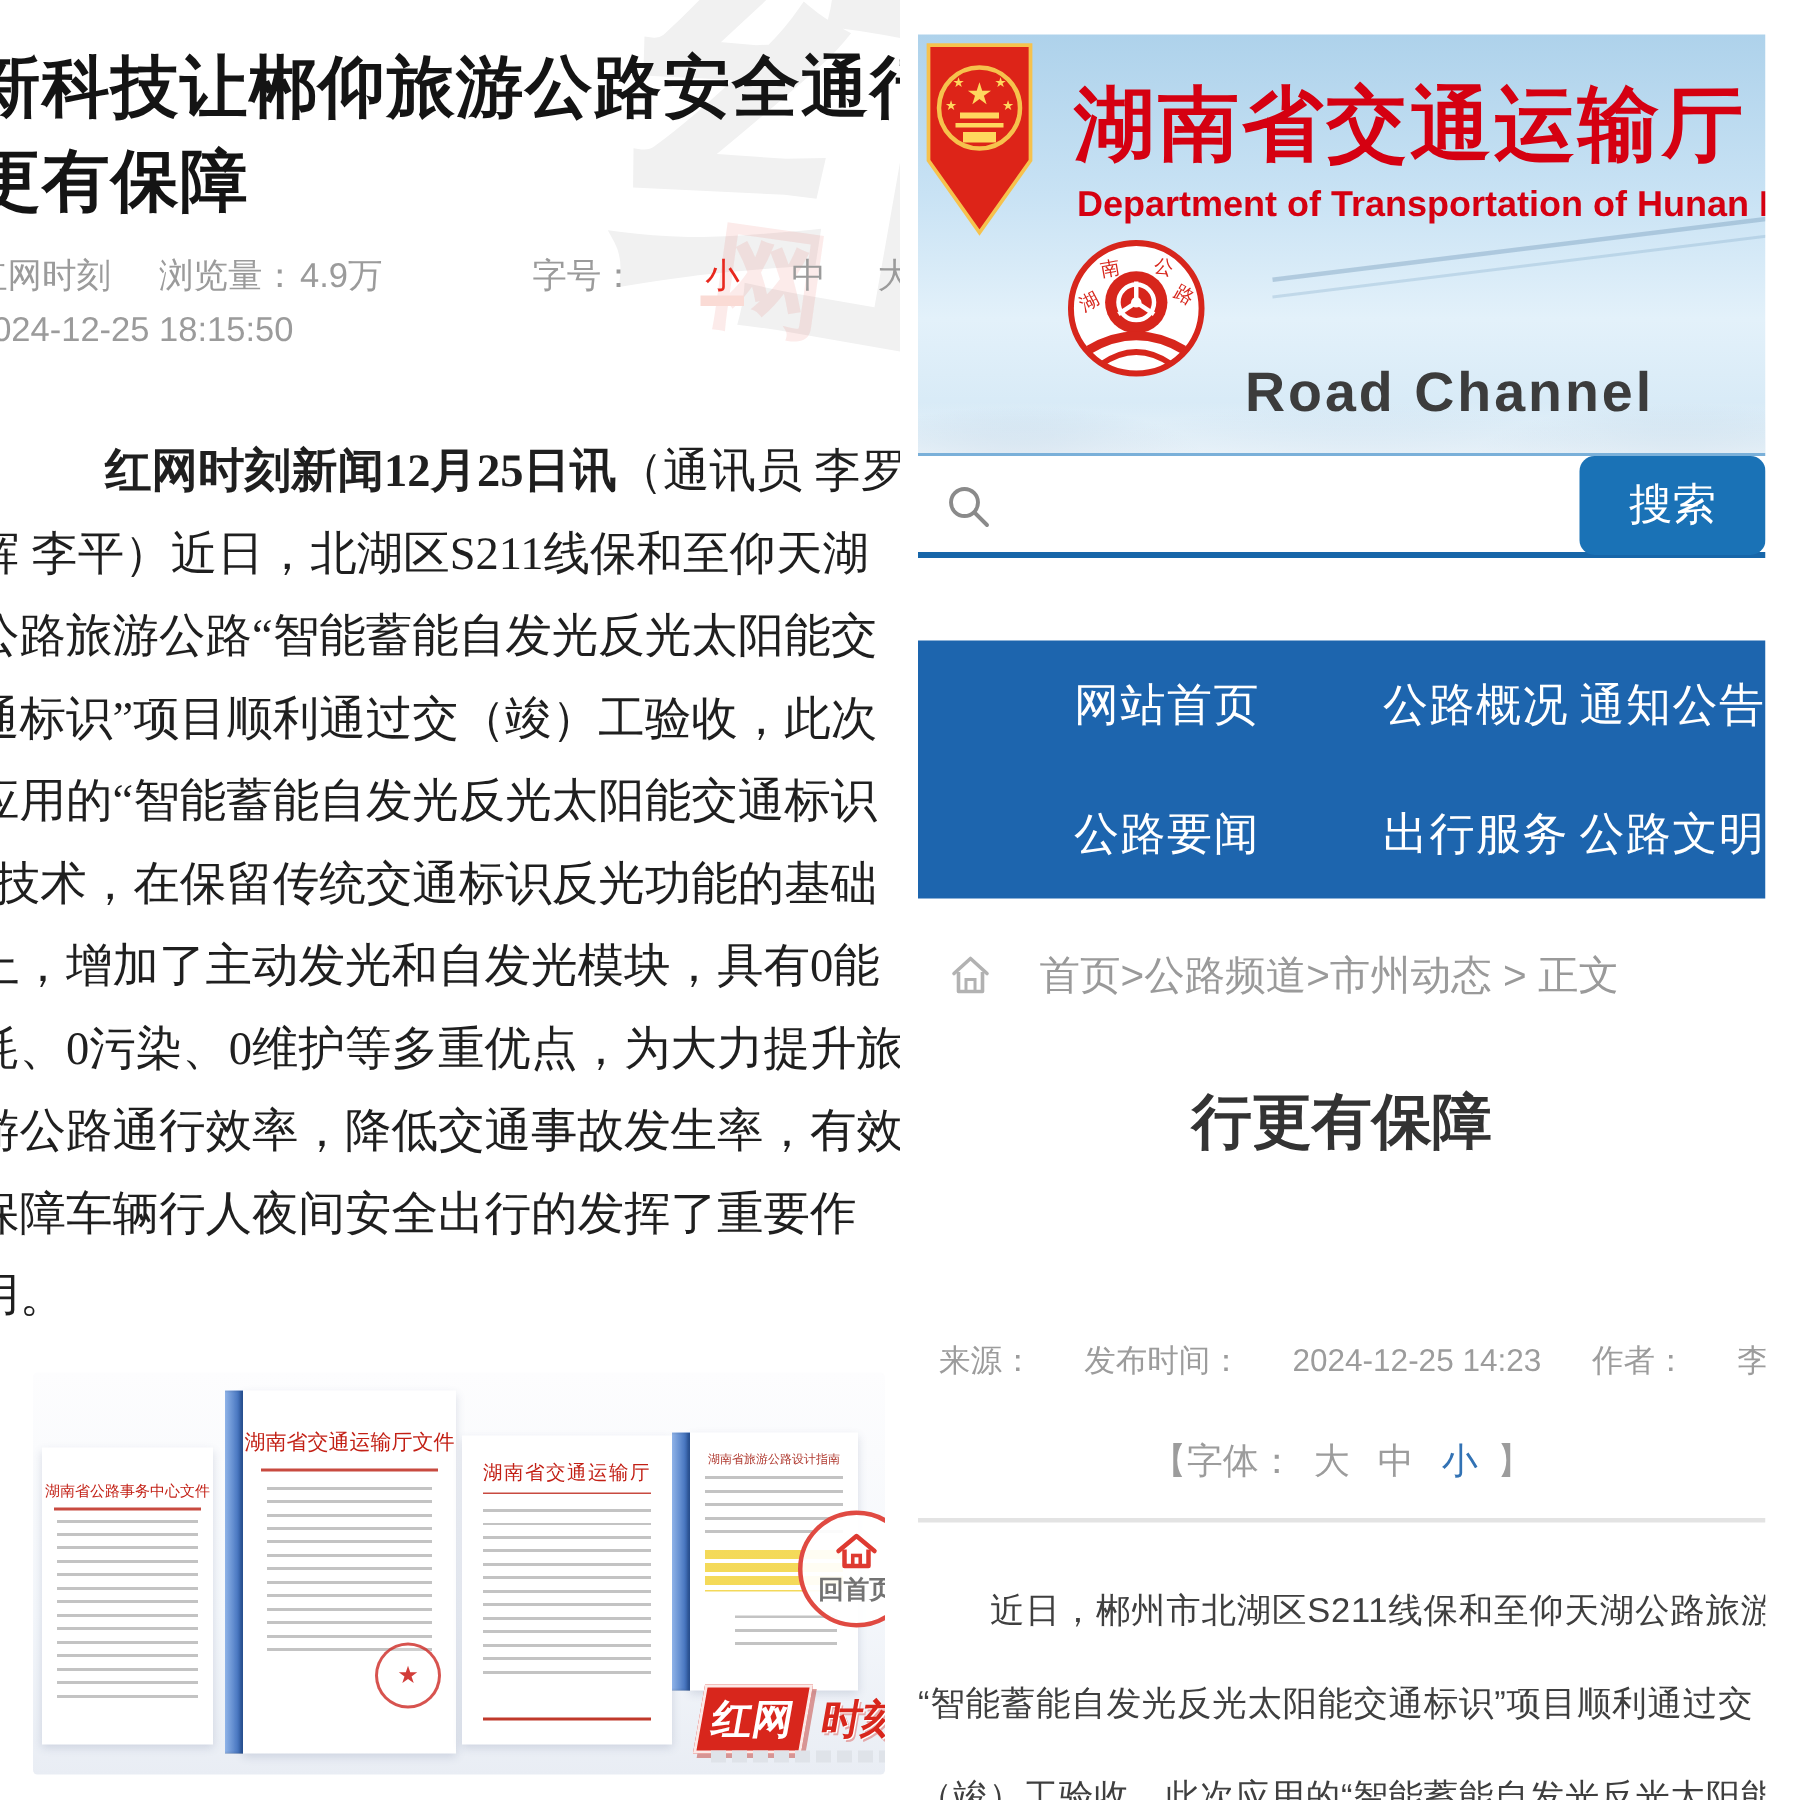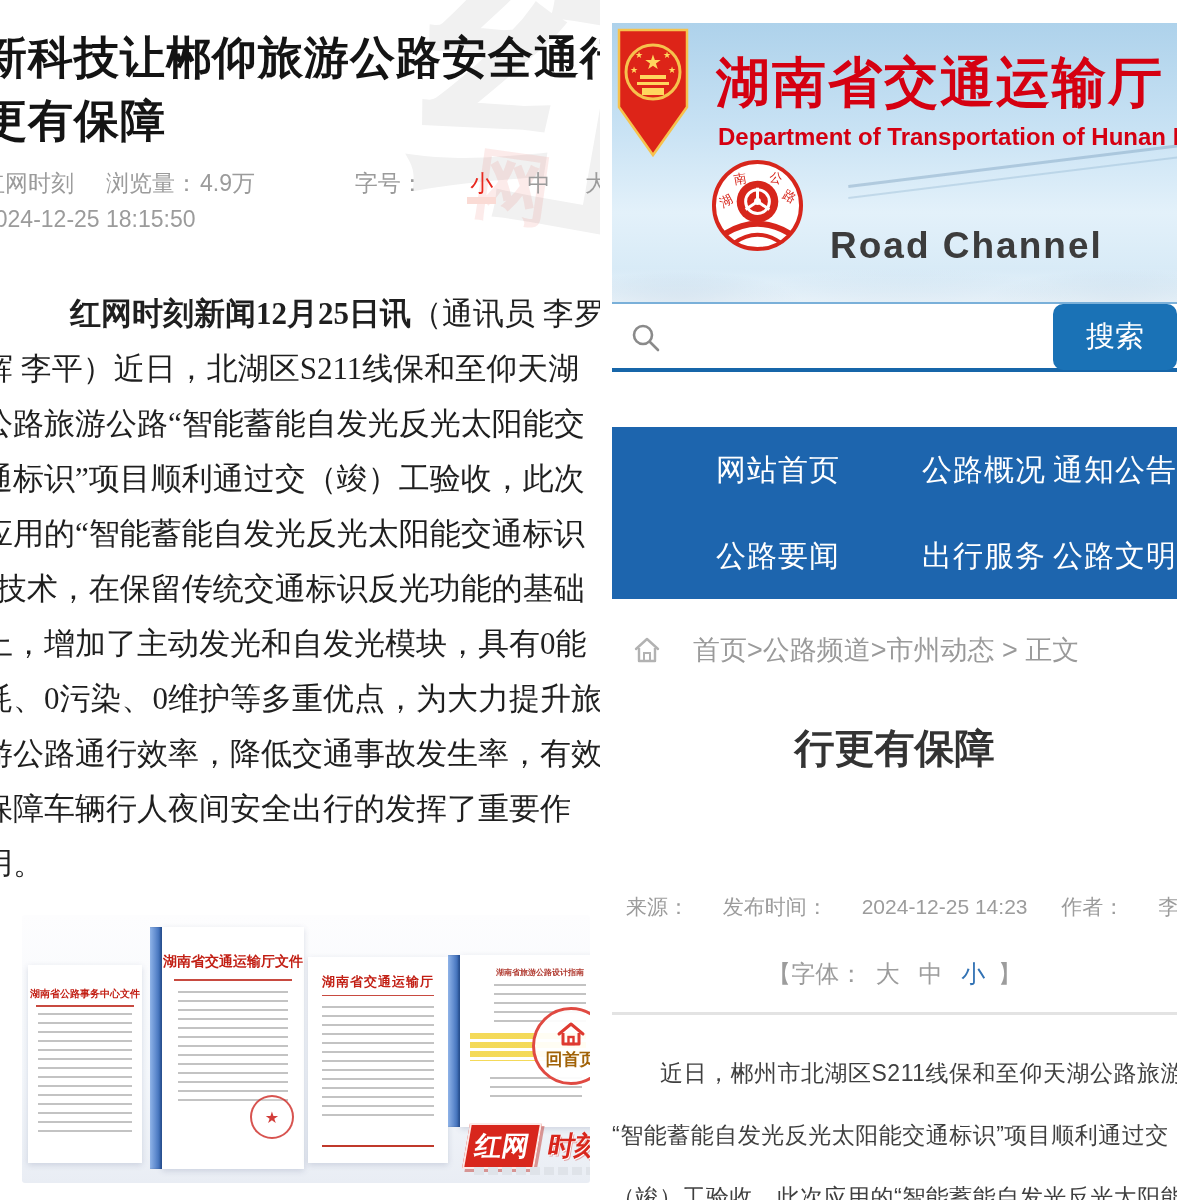--- a/index.html
+++ b/index.html
@@ -26,32 +26,32 @@
   .lp-date{position:absolute;left:0;top:206px;font-size:23px;color:#9b9b9b;z-index:1;}
   .lp-body{position:absolute;left:0;top:286px;width:660px;z-index:1;
            font-family:"Liberation Serif","DejaVu Serif",serif;font-size:31px;color:#1f1f1f;}
   .bl{height:55px;line-height:55px;white-space:nowrap;}
   .bl-first{text-indent:0;padding-left:88px;}
   .bl b{font-weight:900;}
   
   .lp-image{position:absolute;left:40px;top:915px;width:568px;height:268px;z-index:1;overflow:hidden;
             background:linear-gradient(180deg,#fdfdfe 0%,#f4f7fb 60%,#e9edf4 100%);border-radius:3px;}
   .doc{position:absolute;background:#fff;box-shadow:0 2px 6px rgba(60,80,120,.18);overflow:hidden;}
-  .doc-title{color:#c21f14;font-weight:700;text-align:center;white-space:nowrap;}
+  .doc-title{color:#c21f14;font-weight:400;text-align:center;white-space:nowrap;}
   .doc-rule{height:2px;background:#c84a40;margin:4px 8px;}
   .doc-lines{background:repeating-linear-gradient(180deg,#c3c3c3 0 2px,transparent 2px 9px);margin:6px 10px;}
   .spine{position:absolute;width:12px;background:linear-gradient(90deg,#8fb3e8,#2e61b3);box-shadow:inset -2px 0 2px rgba(0,0,0,.2);}
   .seal{position:absolute;width:40px;height:40px;border:2px solid rgba(205,40,35,.8);border-radius:50%;
         color:rgba(205,40,35,.9);font-size:16px;display:flex;align-items:center;justify-content:center;background:rgba(255,255,255,.2);}
   .hl{position:absolute;background:repeating-linear-gradient(180deg,#f2d33c 0 6px,rgba(255,255,255,.6) 6px 9px);opacity:.85;}
   .red-line{position:absolute;height:2px;background:#c0392b;}
   .home-badge{position:absolute;left:510px;top:92px;width:78px;height:78px;border-radius:50%;
               background:rgba(255,255,255,.93);border:3px solid #e04a42;box-sizing:border-box;
               display:flex;flex-direction:column;align-items:center;justify-content:center;cursor:pointer;}
-  .home-badge .hb-label{color:#a16207;font-size:17px;font-weight:700;margin-top:1px;font-family:Liberation Serif, serif;}
+  .home-badge .hb-label{color:#737373;font-size:17px;font-weight:700;margin-top:1px;font-family:Liberation Serif, serif;}
   .rw-logo{position:absolute;left:444px;top:208px;white-space:nowrap;}
   .rw1{display:inline-block;background:#d8261c;color:#fff;font-weight:800;font-size:27px;
        padding:3px 7px;transform:skewX(-10deg);border:2px solid #fbe9e7;box-shadow:3px 3px 0 rgba(190,40,30,.45);}
   .rw2{display:inline-block;color:#d8261c;font-weight:800;font-size:27px;margin-left:6px;
        transform:skewX(-10deg);text-shadow:1px 1px 0 #fff,2px 2px 0 rgba(216,38,28,.35);}
   .rw-sub{position:absolute;left:452px;top:252px;width:120px;height:8px;
           background:repeating-linear-gradient(90deg,#dfe3e9 0 10px,transparent 10px 14px);}
   
   #right-page{position:absolute;left:612px;top:0;width:565px;height:1200px;background:#fff;overflow:hidden;}
   .banner{position:absolute;left:0;top:23px;width:565px;height:279px;overflow:hidden;
@@ -65,21 +65,21 @@
                      radial-gradient(260px 60px at 52% 112%,rgba(150,185,215,.33),transparent 70%),
                      radial-gradient(200px 55px at 90% 108%,rgba(130,168,200,.36),transparent 70%);}
   .banner .haze{position:absolute;left:0;bottom:0;width:100%;height:34px;background:linear-gradient(180deg,transparent,rgba(255,255,255,.55));}
   .emblem{position:absolute;left:4px;top:4px;}
   .b-title{position:absolute;left:104px;top:24px;font-size:54px;font-weight:700;color:#d50011;
            letter-spacing:2px;white-space:nowrap;}
   .b-sub{position:absolute;left:106px;top:100px;font-size:24px;font-weight:700;color:#d50011;white-space:nowrap;}
   .channel-logo{position:absolute;left:98px;top:135px;}
   .c-title{position:absolute;left:216px;top:132px;font-size:58px;font-weight:700;color:#d50011;
            letter-spacing:3px;white-space:nowrap;}
-  .c-sub{position:absolute;left:218px;top:202px;font-size:37px;font-weight:600;color:#3c3c3c;
+  .c-sub{position:absolute;left:218px;top:218px;font-size:37px;font-weight:600;color:#3c3c3c;
          letter-spacing:2px;white-space:nowrap;}
   .search-row{position:absolute;left:0;top:302px;width:565px;height:70px;background:#fff;
               border-top:2px solid #7ab0d9;border-bottom:4px solid #1766a9;box-sizing:border-box;}
   .search-icon{position:absolute;left:18px;top:18px;}
   .search-input{position:absolute;left:58px;top:10px;width:350px;height:44px;border:none;outline:none;
                 font-size:27px;color:#444;font-family:inherit;background:transparent;}
   .search-input::placeholder{color:#7d7d7d;opacity:1;}
   .search-btn{position:absolute;right:0;top:0;width:124px;height:66px;background:#1a72b6;color:#fff;
               font-size:29px;border:none;border-radius:10px;cursor:pointer;font-family:inherit;}
   .nav{position:absolute;left:0;top:427px;width:565px;height:172px;background:#1d65ae;
@@ -157,21 +157,21 @@
         <div class="doc-lines" style="height:110px;margin:10px 16px;"></div>
         <div class="seal" style="left:88px;top:168px;">★</div>
       </div>
       <div class="doc" style="left:286px;top:42px;width:140px;height:206px;">
         <div class="doc-title" style="font-size:13px;margin-top:16px;letter-spacing:1px;">湖南省交通运输厅</div>
         <div class="doc-rule" style="margin:4px 14px;height:1px;"></div>
         <div class="doc-lines" style="height:110px;margin:10px 14px;"></div>
         <div class="red-line" style="left:14px;right:14px;bottom:16px;"></div>
       </div>
       <div class="spine" style="left:426px;top:40px;height:172px;"></div>
-      <div class="doc" style="left:438px;top:40px;width:112px;height:172px;padding-left:24px;">
+      <div class="doc" style="left:438px;top:40px;width:112px;height:172px;">
         <div class="doc-title" style="font-size:8px;margin-top:12px;color:#b03a30;">湖南省旅游公路设计指南</div>
         <div class="doc-lines" style="height:38px;margin:6px 10px;"></div>
         <div class="hl" style="left:10px;right:10px;top:78px;height:28px;"></div>
         <div class="doc-lines" style="position:absolute;left:30px;right:14px;top:122px;height:20px;margin:0;"></div>
       </div>
       <div class="home-badge">
         <svg width="30" height="26" viewBox="0 0 30 26">
           <path d="M3,13 L15,3 L27,13" fill="none" stroke="#de3a31" stroke-width="3" stroke-linecap="round" stroke-linejoin="round"></path>
           <path d="M7,12 V23 H23 V12" fill="none" stroke="#de3a31" stroke-width="3" stroke-linejoin="round"></path>
           <rect x="12.5" y="16" width="5" height="7" fill="none" stroke="#de3a31" stroke-width="2.4"></rect>

